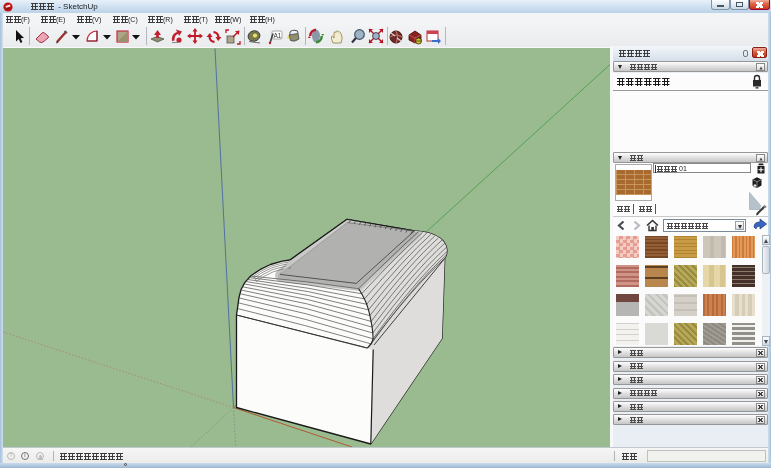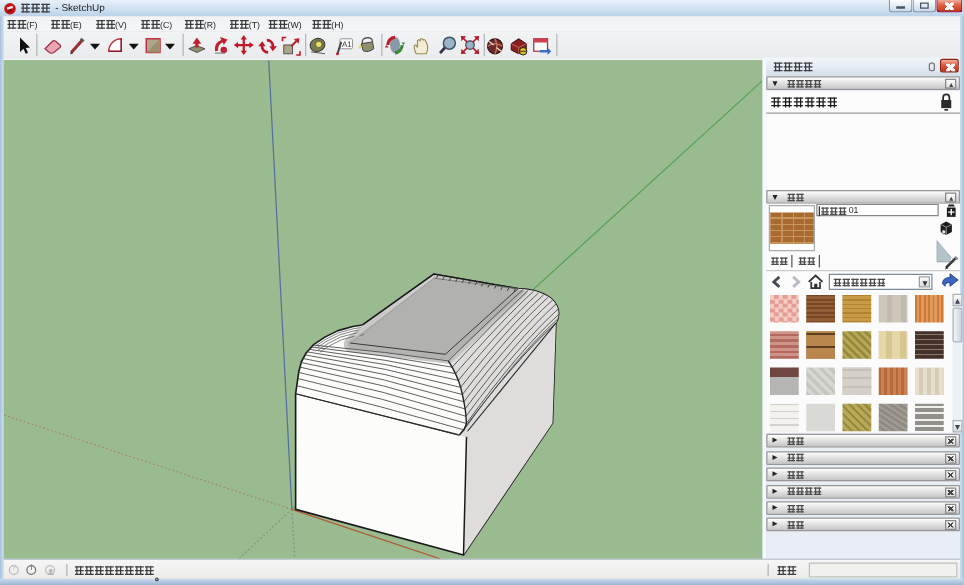--- a/index.html
+++ b/index.html
@@ -34,21 +34,21 @@
 
 <div class="abs" style="left:0;top:0;width:771px;height:13px;background:linear-gradient(#e8f1fa,#d3e3f2 45%,#bcd2e8)"></div>
 <div class="abs" style="left:0;top:13px;width:3px;height:450px;background:linear-gradient(90deg,#a8c0da,#cfe0f0)"></div>
 <div class="abs" style="left:768px;top:13px;width:3px;height:450px;background:linear-gradient(90deg,#cfe0f0,#a8c0da)"></div>
 <div class="abs" style="left:0;top:463px;width:771px;height:5px;background:linear-gradient(#cadcee,#9cb6d2)"></div>
 <svg class="abs" style="left:3px;top:2px" width="10" height="10" viewBox="0 0 10 10">
 <circle cx="5" cy="5" r="4.6" fill="#c01414"></circle>
     <path d="M2.5,4 L7,2.6 L7.4,4.4 L3,5.8 Z" fill="#fff" opacity="0.9"></path>
     <path d="M3,6.4 L6.6,5.4 L6.9,6.8 L3.4,7.8 Z" fill="#801010"></path>
   </svg>
-<div class="abs" style="left:16px;top:2px;font-size:8px;color:#1a1a1a"><i class="g"></i><i class="g"></i><i class="g"></i><span style="margin-left:2px"> - SketchUp</span></div>
+<div class="abs" style="left:30px;top:2px;font-size:8px;color:#1a1a1a"><i class="g"></i><i class="g"></i><i class="g"></i><span style="margin-left:2px"> - SketchUp</span></div>
 <div class="abs" style="left:711px;top:0;width:19px;height:10px;background:linear-gradient(#fdfefe,#e7eef5 45%,#ccd9e6);border:1px solid #8296aa;border-top:none;border-radius:0 0 3px 3px">
     <div class="abs" style="left:5px;top:5px;width:7px;height:2px;background:#456"></div>
   </div>
 <div class="abs" style="left:730px;top:0;width:19px;height:10px;background:linear-gradient(#fdfefe,#e7eef5 45%,#ccd9e6);border:1px solid #8296aa;border-top:none;border-radius:0 0 3px 3px">
     <div class="abs" style="left:5px;top:2px;width:7px;height:5px;border:1px solid #456"></div>
   </div>
 <div class="abs" style="left:749px;top:0;width:21px;height:10px;background:linear-gradient(#f0b0a0,#e06648 40%,#c8381c);border:1px solid #903;border-top:none;border-radius:0 0 3px 3px">
     <div class="wcross" style="left:6px;top:2px"></div>
   </div>
 <div class="abs" style="left:3px;top:13px;width:765px;height:12px;background:#f3f4f5"></div>

